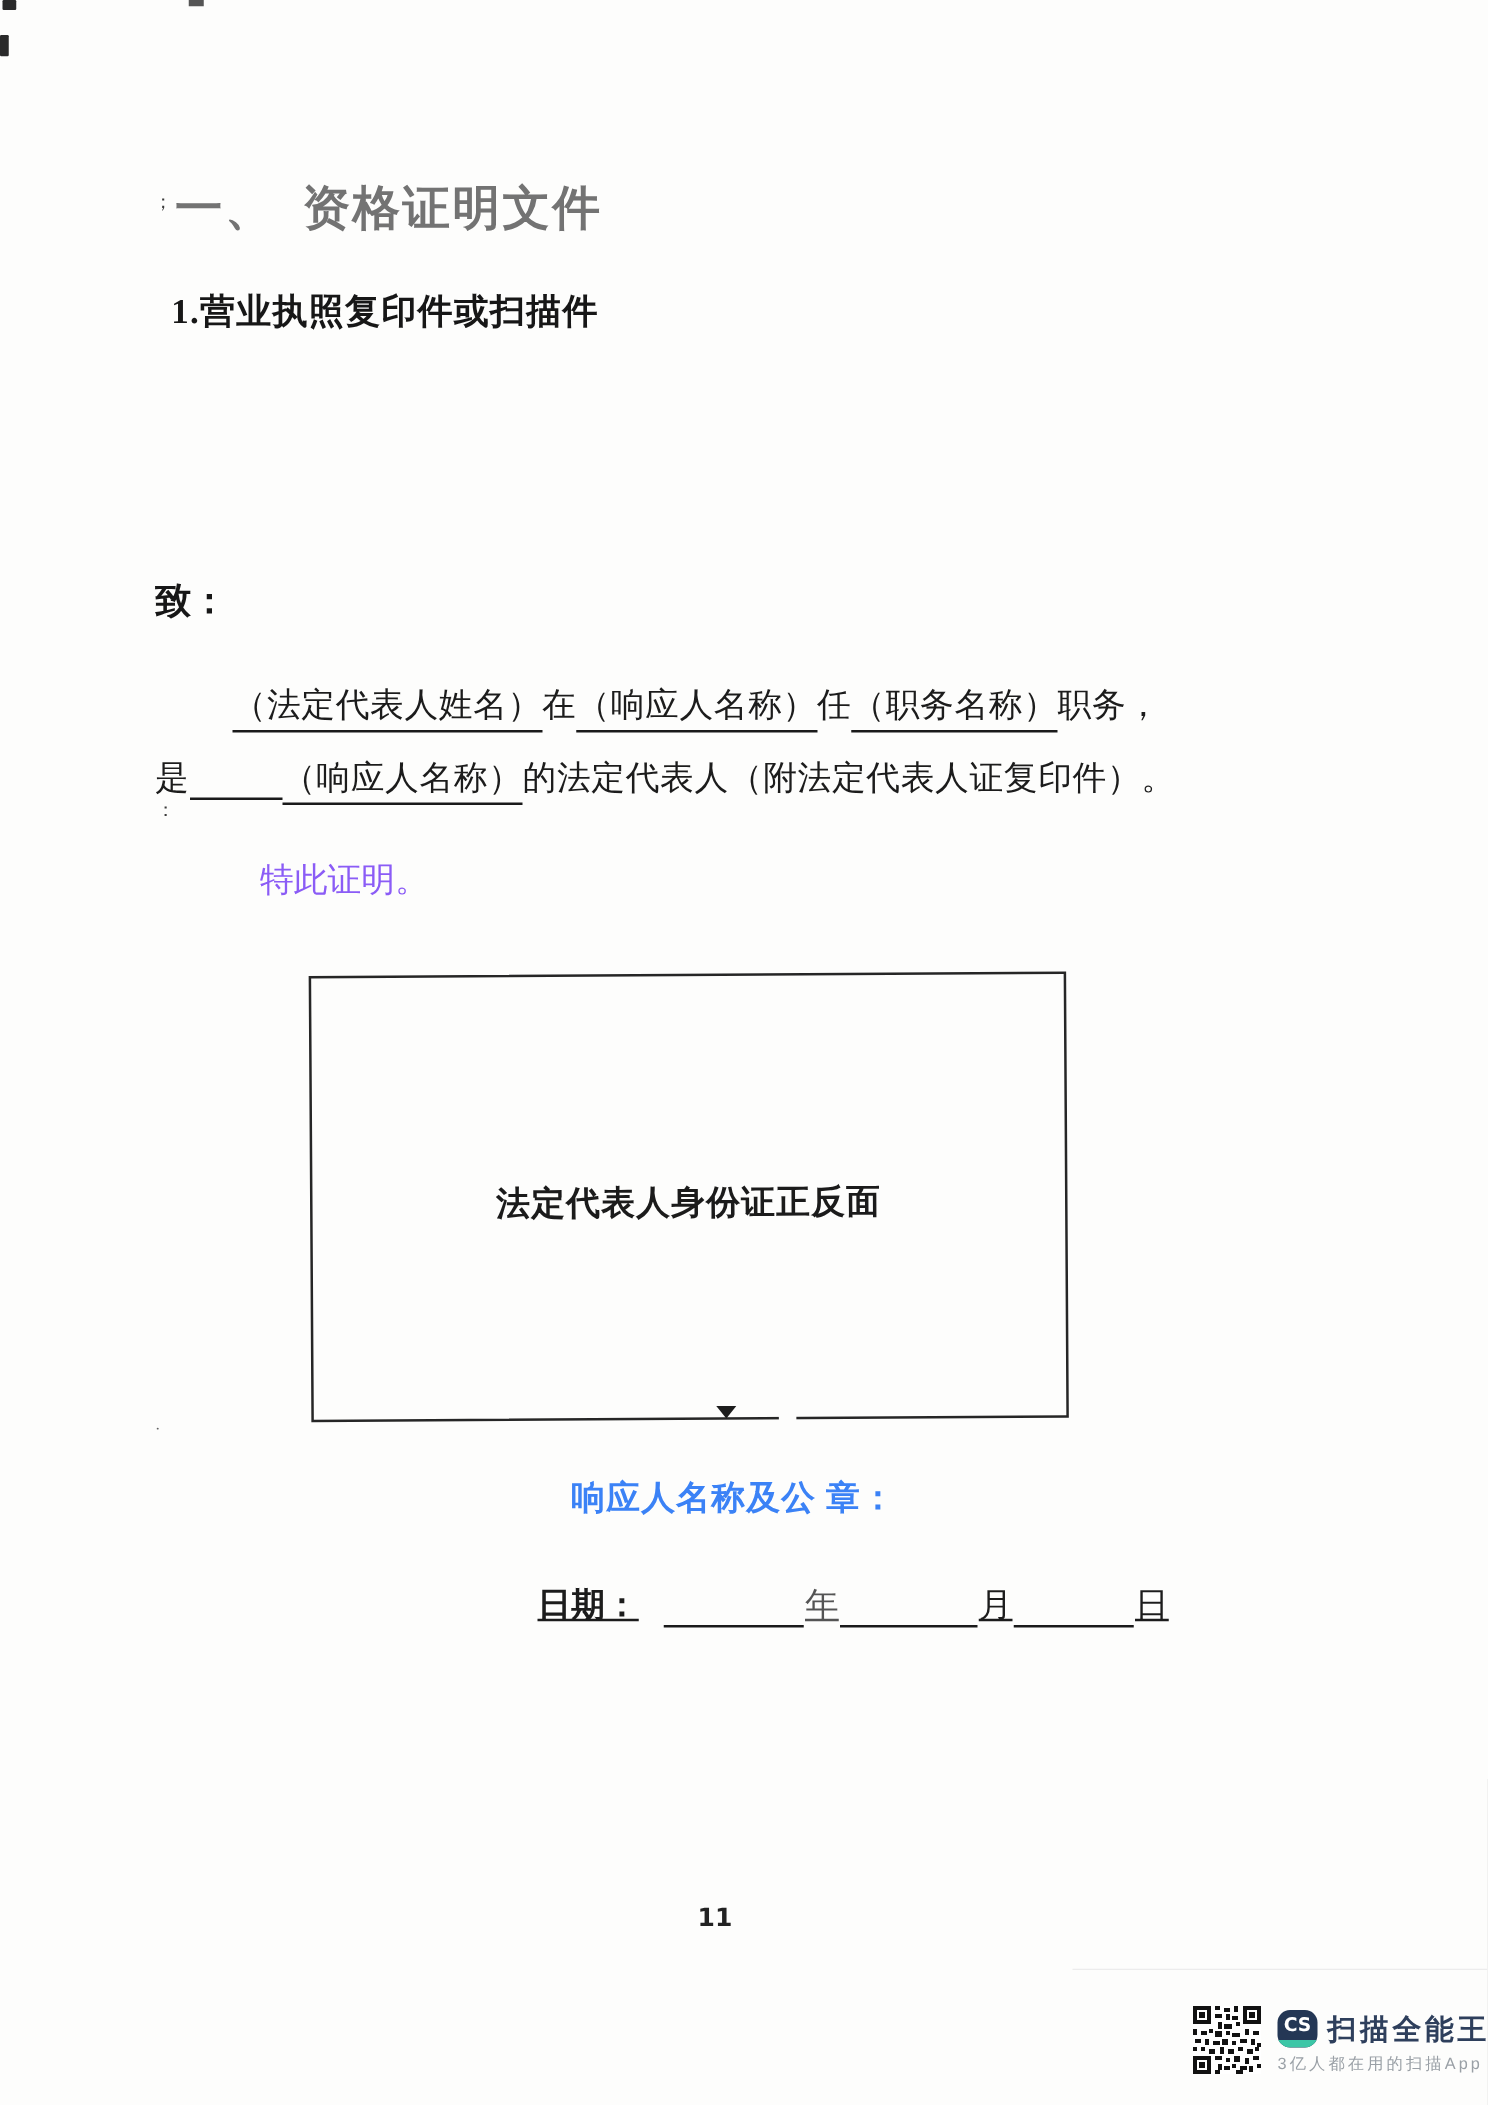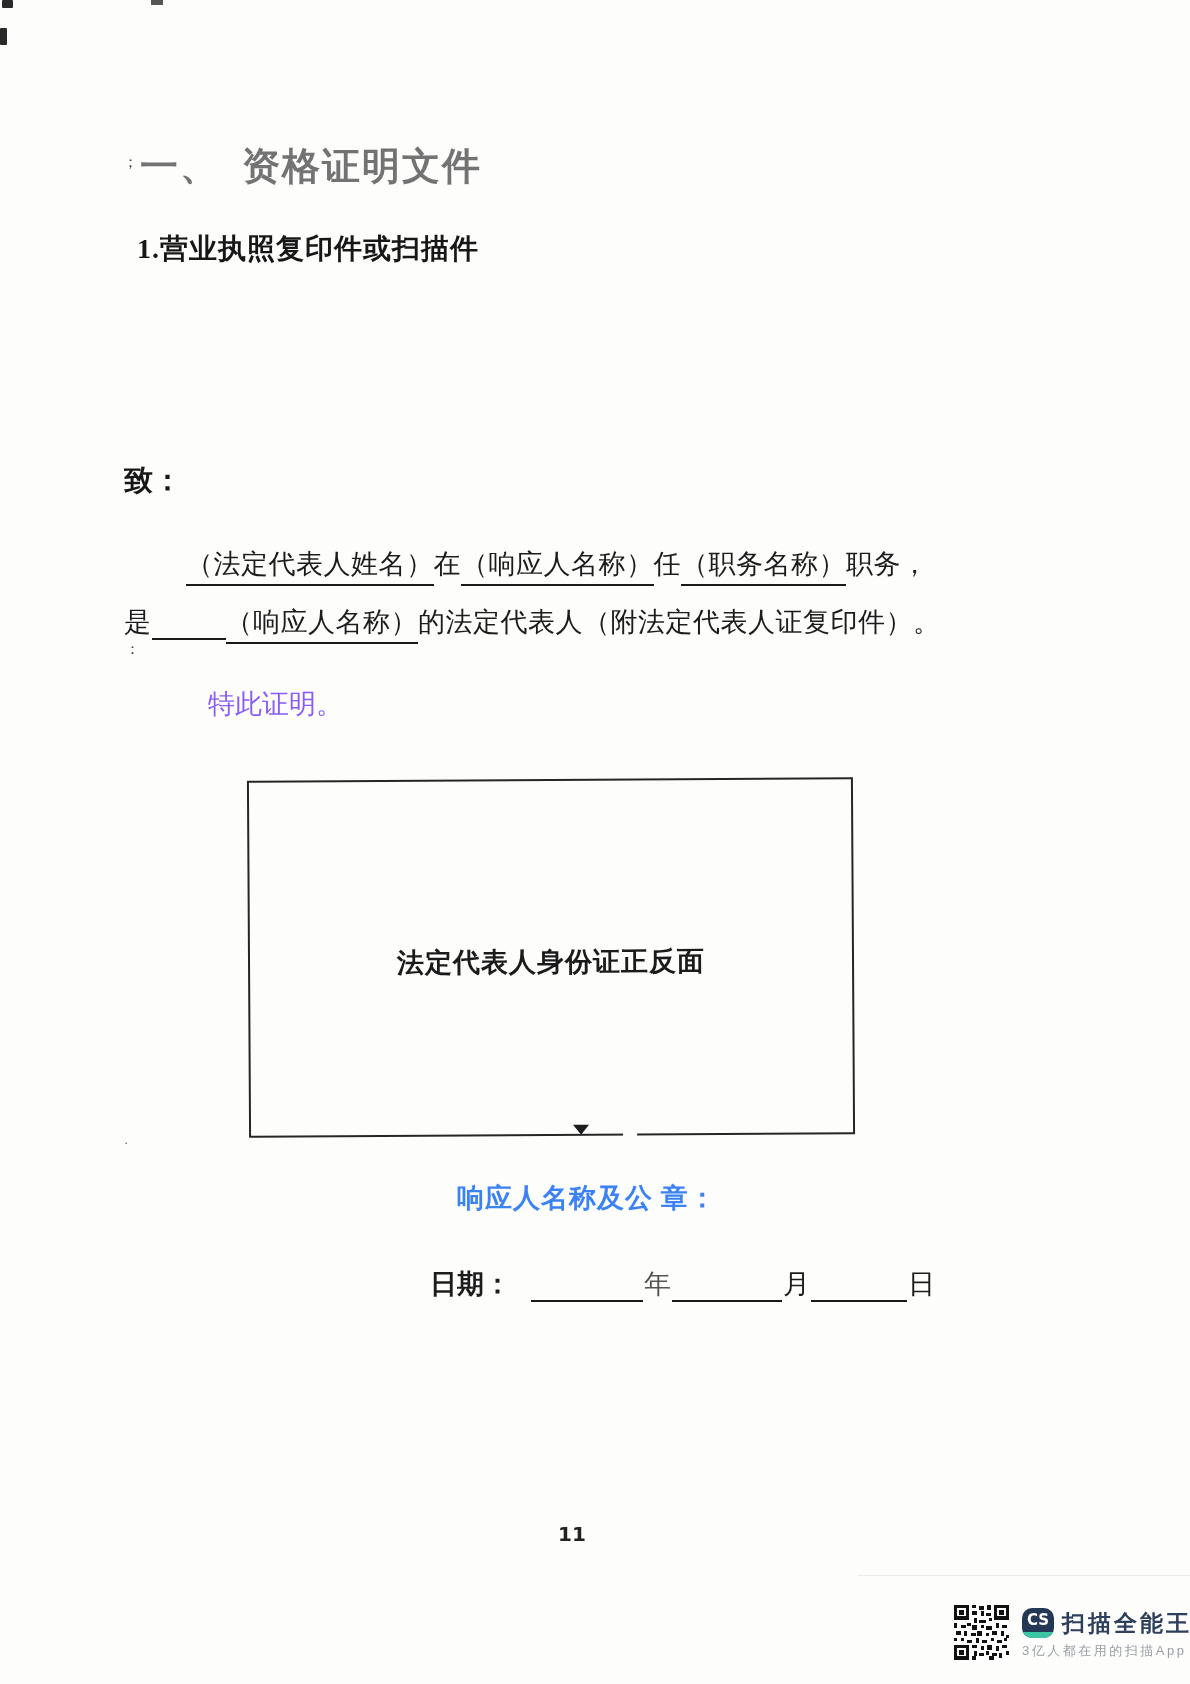--- a/index.html
+++ b/index.html
@@ -74,21 +74,21 @@
     border-top: 10px solid #1d1d1d;
   }
 
   
   .seal-line {
     position: absolute; left: 425px; top: 1180px;
     font-size: 27px; font-weight: 600; color: #3b82f6; letter-spacing: 1px; margin-left: 32px;
   }
   .date-line {
     position: absolute; left: 430px; top: 1266px;
-    font-size: 27px; color: #1c1c1c; display: flex; align-items: flex-end;
+    font-size: 27px; color: #1c1c1c; display: flex; align-items: flex-end; text-decoration: underline;
   }
   .date-line .dlabel { margin-right: 20px; font-weight: 600; }
   .dline { display: inline-block; border-bottom: 2px solid #1a1a1a; height: 30px; }
   .dline-1 { width: 112px; }
   .dline-2 { width: 110px; }
   .dline-3 { width: 96px; }
   .dunit { padding: 0 1px; }
   .dunit-year { opacity: .75; }
 
   .page-number {

